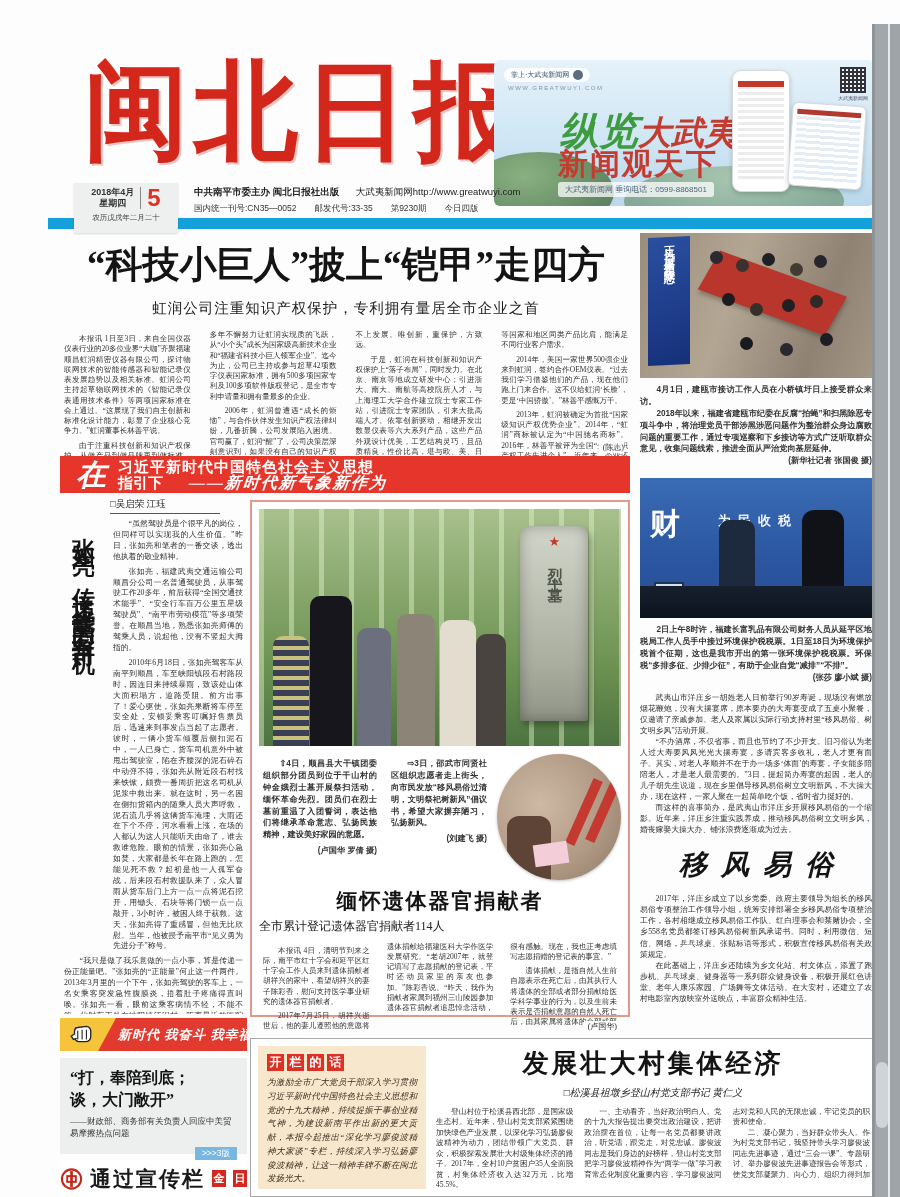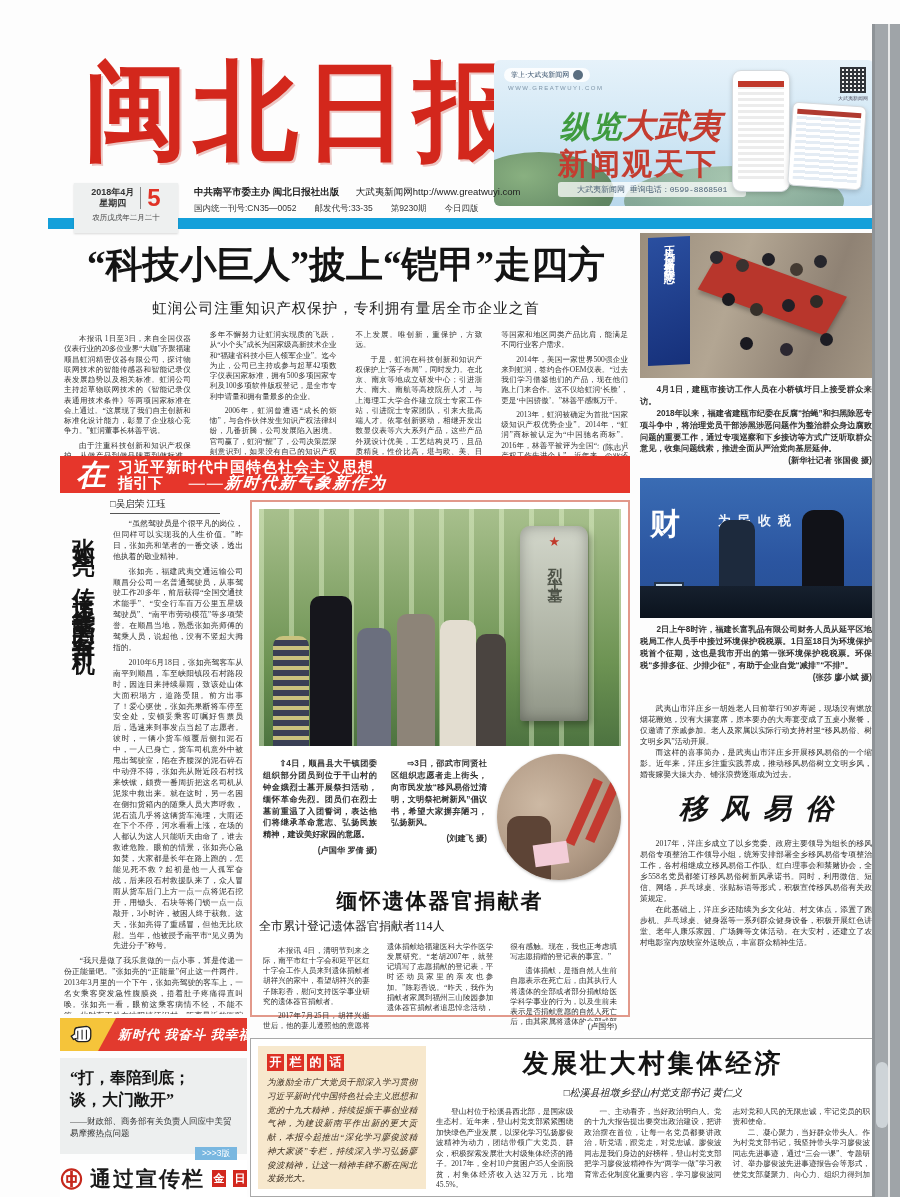--- a/index.html
+++ b/index.html
@@ -23,25 +23,25 @@
       background:radial-gradient(ellipse at 40% 30%,#7fa86d,#50764a 70%); opacity:.85; }
   .ad-mountain2 { position:absolute; right:30px; bottom:-30px; width:220px; height:70px; border-radius:50%;
       background:radial-gradient(ellipse at 50% 20%,#8fb27c,#5a8052 70%); opacity:.55; }
   .ad-pill { position:absolute; left:10px; top:8px; display:flex; align-items:center; gap:4px;
       background:rgba(255,255,255,.85); border-radius:10px; padding:2px 7px; font-family:"Liberation Sans",sans-serif;
       font-size:7px; color:#35506b; }
   .ad-pill-dot { width:10px; height:10px; border-radius:50%; background:#5a6e80; }
   .ad-url { position:absolute; left:14px; top:25px; font-family:"Liberation Sans",sans-serif; font-size:6px;
       letter-spacing:1.5px; color:#7f95a8; }
   .ad-slogan1 { position:absolute; left:66px; top:44px; white-space:nowrap; font-weight:bold; font-style:italic; }
-  .ad-slogan1 .g { color:#3f9b3f; font-size:31px; }
+  .ad-slogan1 .g { color:#3f9b3f; font-size:39px; }
   .ad-slogan1 .r { color:#c43c30; font-size:33px; }
   .ad-slogan2 { position:absolute; left:64px; top:84px; color:#c43c30; font-size:30px; font-weight:bold; letter-spacing:2px; }
   .ad-contact { position:absolute; left:64px; top:122px; background:rgba(255,255,255,.75); border-radius:3px;
-      padding:2px 19px; font-family:Liberation Mono, monospace; font-size:8px; color:#4e6478; }
+      padding:2px 7px; font-family:Liberation Sans, sans-serif; font-size:8px; color:#4e6478; }
   .ad-phone { position:absolute; left:238px; top:10px; width:58px; height:122px; background:#fff; border:1px solid #d5dade;
       border-radius:9px; box-shadow:0 2px 5px rgba(0,0,0,.18); }
   .ad-phone .scr { position:absolute; left:5px; top:10px; right:5px; bottom:12px; background:
       repeating-linear-gradient(0deg,#ececec 0 3px,#fff 3px 6px); border-top:6px solid #c0392b; }
   .ad-tablet { position:absolute; left:296px; top:44px; width:74px; height:84px; background:#fff; border:1px solid #d5dade;
       border-radius:6px; transform:rotate(4deg); box-shadow:0 2px 5px rgba(0,0,0,.18); }
   .ad-tablet .scr { position:absolute; left:4px; top:6px; right:4px; bottom:6px; background:
       repeating-linear-gradient(0deg,#e4ecf4 0 3px,#fff 3px 6px); border-top:5px solid #b03a30; }
   .ad-qr { position:absolute; right:8px; top:7px; width:26px; height:26px; background-color:#fff;
       background-image:repeating-linear-gradient(0deg,#30343a 0 2px,transparent 2px 4px),
@@ -147,21 +147,21 @@
   .tax-char { position:absolute; left:10px; top:26px; color:#fff; font-size:30px; font-weight:bold; }
   .tax-slogan { position:absolute; left:78px; top:34px; color:#eef3fa; font-size:13px; font-weight:bold; letter-spacing:7px; }
   .tax-counter { position:absolute; left:0; right:0; bottom:0; height:32px; background:linear-gradient(180deg,#16202e,#0b131d); }
   .tax-f1 { position:absolute; left:34%; bottom:26px; width:36px; height:72px; border-radius:10px 10px 0 0; background:#1d2a3d; }
   .tax-f2 { position:absolute; right:12%; bottom:20px; width:42px; height:88px; border-radius:12px 12px 0 0; background:#111218; }
   .tax-monitor { position:absolute; left:6%; bottom:14px; width:30px; height:22px; background:#cfe0ee; border:2px solid #23344a; }
   .rc-cap { margin-top:6px; font-family:"Liberation Sans",sans-serif; font-size:8.2px; font-weight:bold; color:#333;
       line-height:1.45; text-align:justify; }
   .rc-cap p { text-indent:2em; margin:0; }
   .rc-credit { text-align:right; text-indent:0 !important; }
-  .custom-article { margin-top:19px; height:312px; overflow:hidden; font-size:7.8px; line-height:1.42;
+  .custom-article { margin-top:8px; height:312px; overflow:hidden; font-size:7.8px; line-height:1.42;
       text-align:justify; color:#2d2d2d; }
   .custom-article p { text-indent:2em; margin:0; }
   .custom-title { text-align:center; font-size:28px; font-weight:900; font-style:italic; letter-spacing:14px;
       color:#141414; margin:9px 0; text-indent:14px; }
 
   
   .bl-banner { position:absolute; left:60px; top:1018px; width:187px; height:33px; background:#e23a2e; overflow:hidden; }
   .bl-wedge { position:absolute; left:0; top:0; bottom:0; width:56px; background:#f5c43a;
       clip-path:polygon(0 0,100% 0,68% 100%,0 100%); }
   .bl-fist { position:absolute; left:8px; top:3px; }
@@ -360,20 +360,21 @@
     </div>
     <div class="rc-cap">
       <div>
           <p>2日上午8时许，福建长富乳品有限公司财务人员从延平区地税局工作人员手中接过环境保护税税票。1日至18日为环境保护税首个征期，这也是我市开出的第一张环境保护税税票。环保税“多排多征、少排少征”，有助于企业自觉“减排”“不排”。</p>
         </div>
       <p class="rc-credit">(张莎 廖小斌 摄)</p>
     </div>
     <div class="custom-article">
       <div>
           <p>武夷山市洋庄乡一胡姓老人日前举行90岁寿诞，现场没有燃放烟花鞭炮，没有大摆宴席，原本要办的大寿宴变成了五桌小聚餐，仅邀请了亲戚参加。老人及家属以实际行动支持村里“移风易俗、树文明乡风”活动开展。</p>
+          <p>“不办酒席，不仅省事，而且也节约了不少开支。旧习俗认为老人过大寿要风风光光大摆寿宴，多请宾客多收礼，老人才更有面子。其实，对老人孝顺并不在于办一场多‘体面’的寿宴，子女能多陪陪老人，才是老人最需要的。”3日，提起简办寿宴的起因，老人的儿子胡先生说道，现在乡里倡导移风易俗树立文明新风，不大操大办，现在这样，一家人聚在一起简单吃个饭，省时省力挺好的。</p>
           <p>而这样的喜事简办，是武夷山市洋庄乡开展移风易俗的一个缩影。近年来，洋庄乡注重实践养成，推动移风易俗树立文明乡风，婚丧嫁娶大操大办、铺张浪费逐渐成为过去。</p>
         </div>
       <div class="custom-title">移风易俗</div>
       <div>
           <p>2017年，洋庄乡成立了以乡党委、政府主要领导为组长的移风易俗专项整治工作领导小组，统筹安排部署全乡移风易俗专项整治工作，各村相继成立移风易俗工作队、红白理事会和禁赌协会，全乡558名党员都签订移风易俗树新风承诺书。同时，利用微信、短信、网络，乒乓球桌、张贴标语等形式，积极宣传移风易俗有关政策规定。</p>
           <p>在此基础上，洋庄乡还陆续为乡文化站、村文体点，添置了跑步机、乒乓球桌、健身器等一系列群众健身设备，积极开展红色讲堂、老年人康乐家园、广场舞等文体活动。在大安村，还建立了农村电影室内放映室外送映点，丰富群众精神生活。</p>
         </div>
 
     </div>
   </div>

